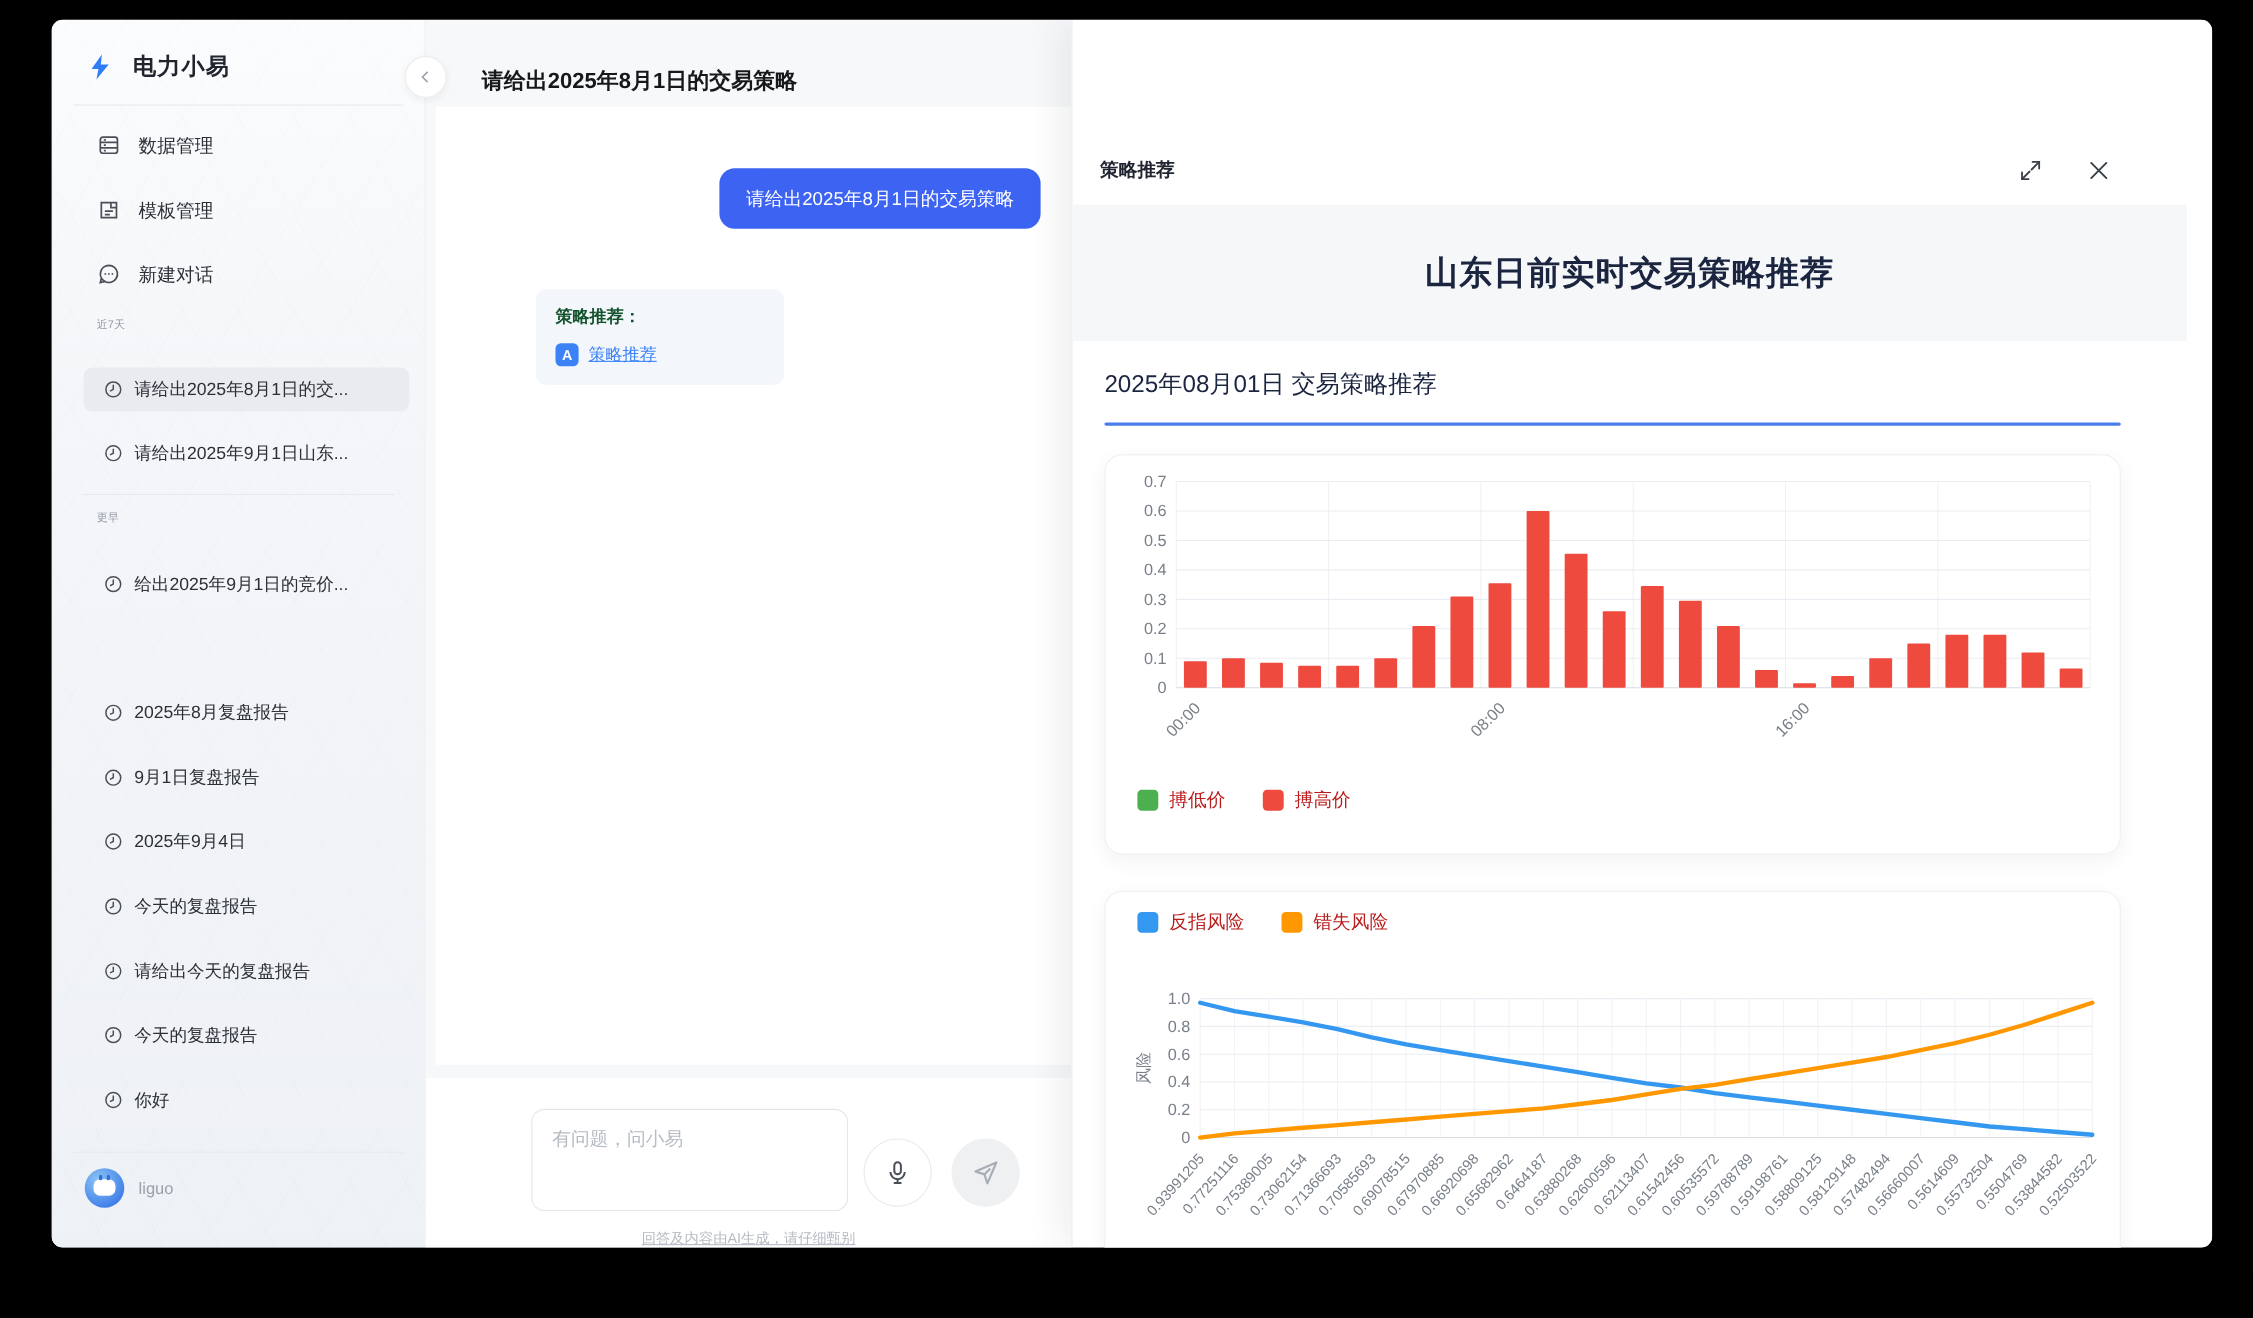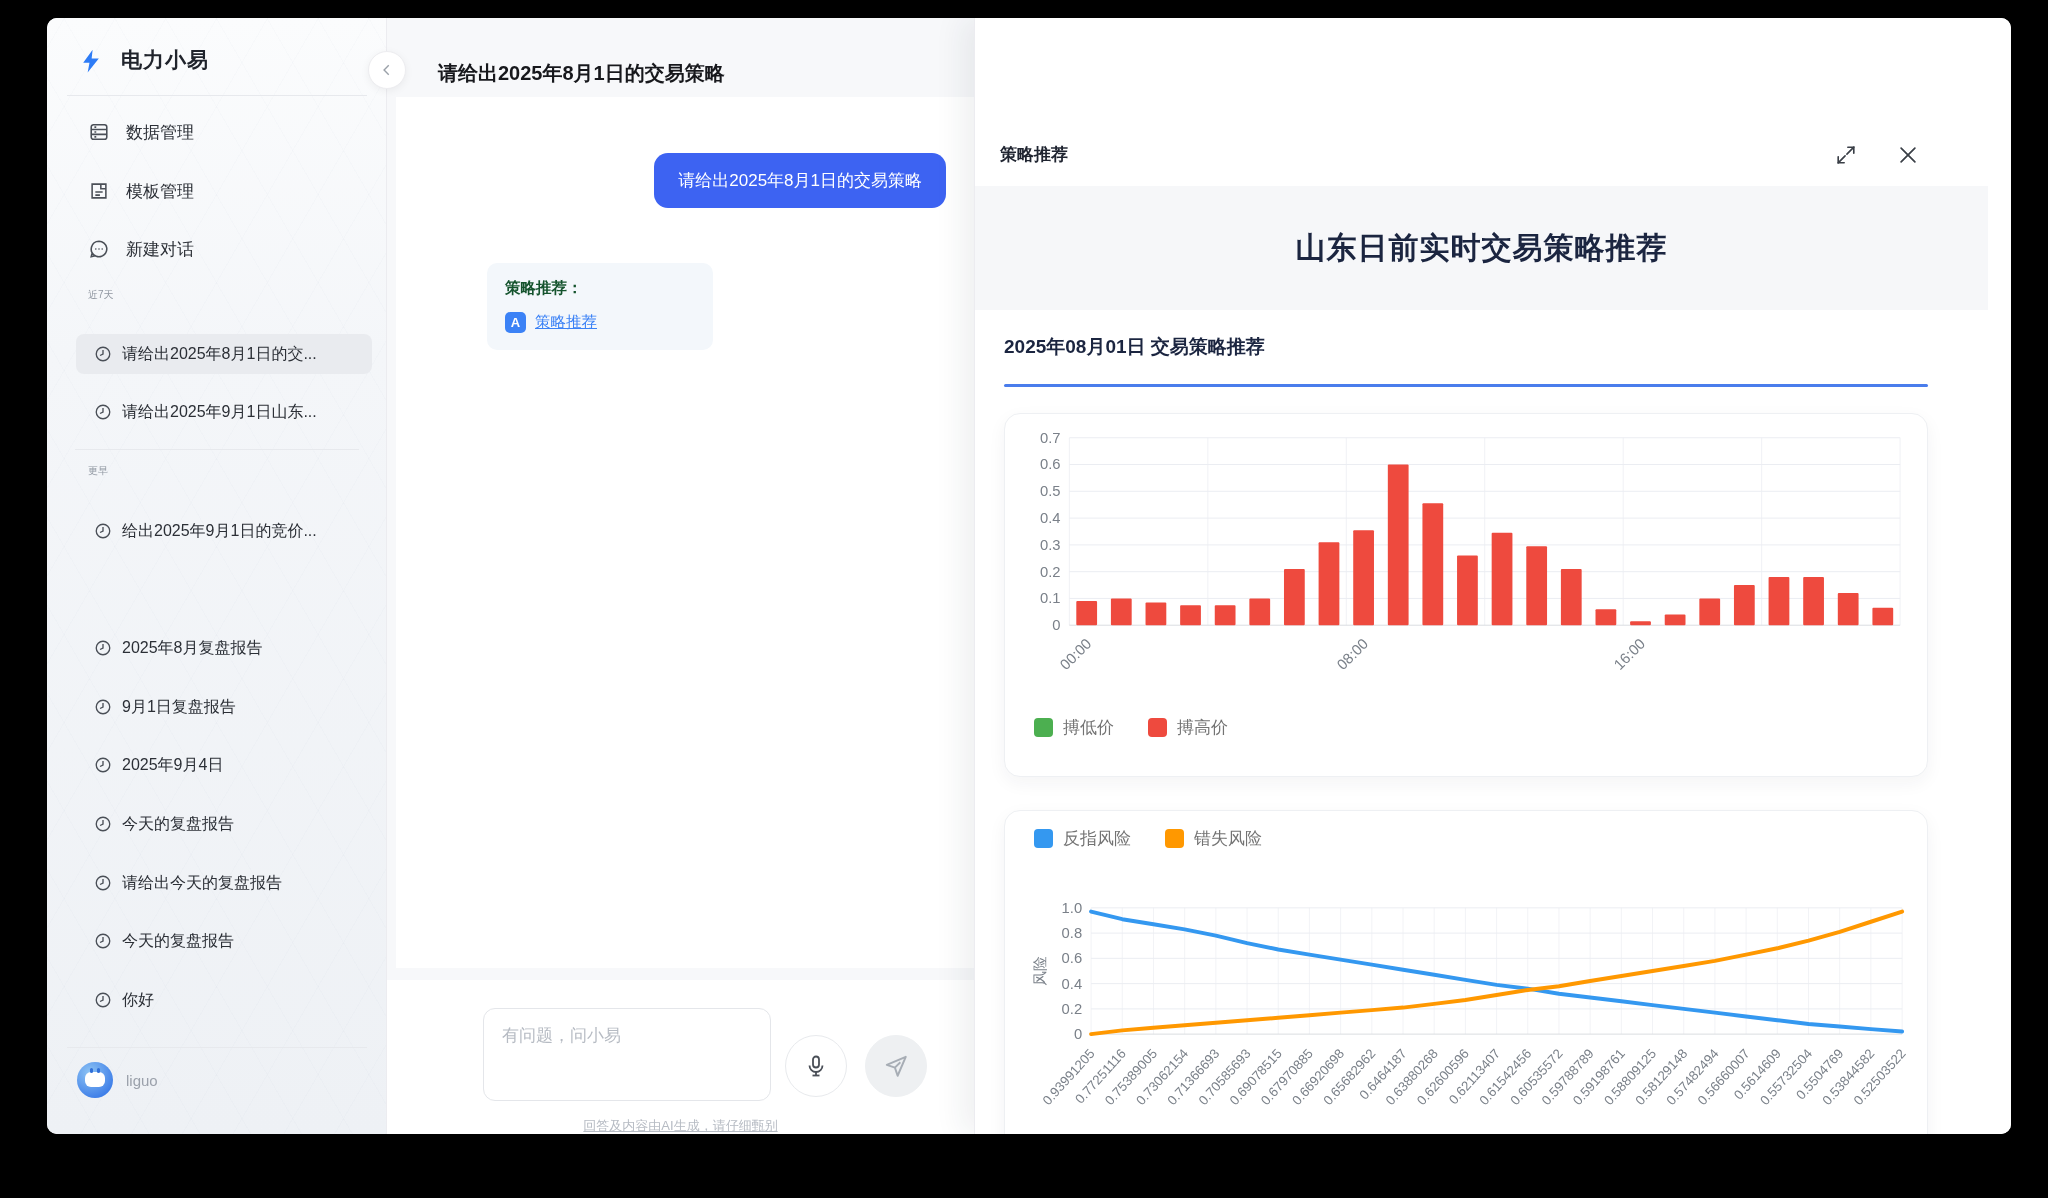--- a/index.html
+++ b/index.html
@@ -66,32 +66,32 @@
   .panel { position:absolute; left:927px; top:0; width:1037px; height:1116px; background:#fff;
     border-left:1px solid #ececf0; box-shadow:-12px 0 28px rgba(30,40,60,.07); }
   .panel-header-title { position:absolute; left:25px; top:125px; font-size:17px; font-weight:bold; color:#1f2430; }
   .icon-btn { position:absolute; top:123px; width:28px; height:28px; display:flex;
     align-items:center; justify-content:center; cursor:pointer; }
   .expand-btn { left:857px; }
   .close-btn { left:919px; }
   .panel-banner { position:absolute; left:0; top:168px; width:1013px; height:124px; background:#f6f7f9;
     display:flex; align-items:center; justify-content:center; }
   .banner-title { font-size:30px; font-weight:bold; color:#1b2540; letter-spacing:1px; }
-  .section-title { position:absolute; left:29px; top:316px; font-size:19px; font-weight:bold; color:#1b2540; }
+  .section-title { position:absolute; left:29px; top:316px; font-size:22px; font-weight:normal; color:#1b2540; }
   .blue-rule { position:absolute; left:29px; top:366px; width:924px; height:3px; background:#4a7dec; border-radius:2px; }
   .chart-card { position:absolute; left:29px; width:924px; background:#fff; border:1px solid #eef0f3;
     border-radius:16px; box-shadow:0 6px 18px rgba(31,41,55,.05); }
   .card-bar { top:395px; height:364px; padding:6px 17px 0 17px; }
   .card-line { top:792px; height:420px; padding:16px 17px 0 17px; }
   .legend-row { display:flex; align-items:center; gap:34px; }
   .legend-row.bar-legend { margin:14px 0 0 12px; }
   .legend-row.line-legend { margin:0 0 0 12px; }
   .legend-item { display:flex; align-items:center; gap:10px; }
   .legend-sw { width:19px; height:19px; border-radius:4px; }
-  .legend-lbl { font-size:17px; color:#737373; }
+  .legend-lbl { font-size:17px; color:#b91c1c; }
   .chart-svg { display:block; width:888px; }
   #line-chart { margin-top:46px; }
 </style>
 </head>
 <body>
 
 <div class="window">
 
   <div class="sidebar">
     <div class="logo-row">

